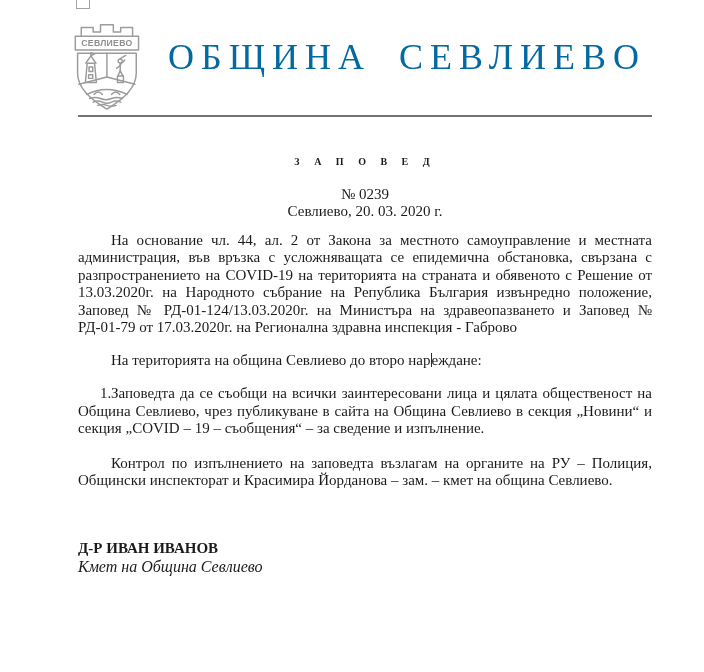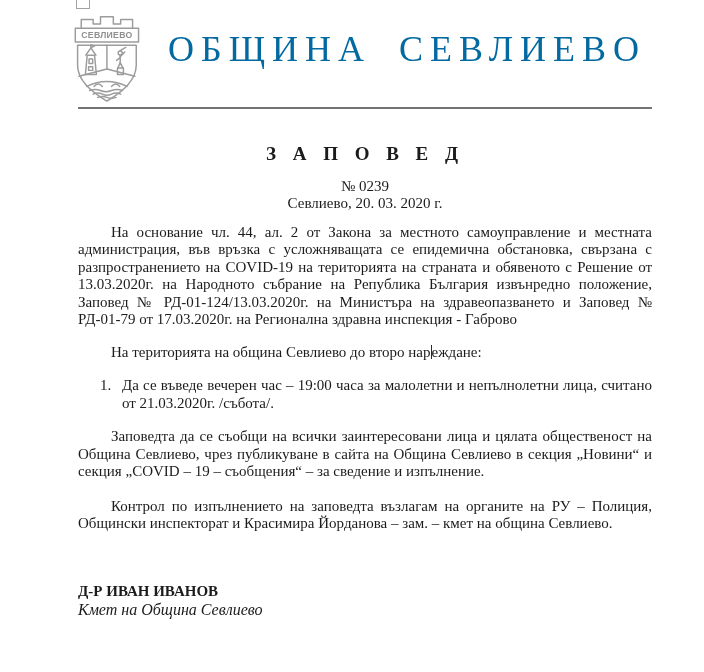--- a/index.html
+++ b/index.html
@@ -6,37 +6,37 @@
   body {
     width:704px; height:672px; overflow:hidden; position:relative;
     background:#ffffff;
     font-family:"Liberation Serif", serif;
     color:#1b1b1b;
   }
   .anchor-square {
     position:absolute; left:76px; top:-5px; width:12px; height:12px;
     border:1.5px solid #a3a3a3; background:#fff;
   }
-  .header { display:flex; align-items:flex-start; padding:12px 0 0 62px; }
+  .header { display:flex; align-items:flex-start; padding:20px 0 0 62px; }
   .emblem { width:88px; height:92px; flex:none; }
   .emblem .st { stroke:#9c9c9c; stroke-width:1.6; fill:none; stroke-linejoin:round; stroke-linecap:round; }
   .emblem .stf { stroke:#9c9c9c; stroke-width:1.6; fill:#ffffff; stroke-linejoin:round; }
   .emblem text {
     font-family:"Liberation Sans", sans-serif; font-weight:bold;
     font-size:9.5px; fill:#8f8f8f; letter-spacing:0.3px;
   }
   .title {
     margin:16px 0 16px 18px; white-space:nowrap;
     font-size:36px; color:#0369a1; letter-spacing:7px; font-weight:normal;
   }
   .title .w2 { margin-left:28px; }
   .rule { margin:3px 52px 0 78px; border:none; border-top:2px solid #747474; height:0; }
   .doc { margin:0 52px 0 78px; font-size:15px; line-height:17.5px; }
   .center { text-align:center; }
-  .h-zapoved { margin-top:36px; font-weight:bold; letter-spacing:6px; font-size:19px; }
+  .h-zapoved { margin-top:36px; font-weight:bold; letter-spacing:6px; font-size:10px; }
   .num-line { margin-top:15px; }
   .preamble { margin-top:11px; text-align:justify; text-indent:33px; }
   .h-narejdam { margin-top:40px; font-weight:bold; letter-spacing:5px; font-size:15.5px; }
   .scope { margin-top:15px; text-indent:33px; }
   .text-cursor {
     display:inline-block; width:1px; height:14px; background:#2a2a2a;
     vertical-align:-2px;
   }
   .olist { margin-top:16px; }
   .olist .item { position:relative; padding-left:44px; text-align:justify; }
@@ -104,21 +104,20 @@
   <div class="center">Севлиево, 20. 03. 2020 г.</div>
 
   <p class="preamble" style="margin:11px 0 0 0;">На основание чл. 44, ал. 2 от Закона за местното самоуправление и местната администрация, във връзка с усложняващата се епидемична обстановка, свързана с разпространението на COVID-19 на територията на страната и обявеното с Решение от 13.03.2020г. на Народното събрание на Република България извънредно положение, Заповед № РД-01-124/13.03.2020г. на Министъра на здравеопазването и Заповед № РД-01-79 от 17.03.2020г. на Регионална здравна инспекция - Габрово</p>
 
 
   <p class="scope" style="margin:15px 0 0 0;"><span>На територията на община Севлиево до второ нар</span><span class="text-cursor"></span><span>еждане:</span></p>
 
   <div class="olist">
     <div class="item">
       <span class="marker">1.</span>
-      <span>Да се въведе вечерен час – 19:00 часа за малолетни и непълнолетни лица, считано от 21.03.2020г. /събота/.</span>
     </div>
   </div>
 
   <p class="p-publish" style="margin:16px 0 0 0;">Заповедта да се съобщи на всички заинтересовани лица и цялата общественост на Община Севлиево, чрез публикуване в сайта на Община Севлиево в секция „Новини“ и секция „COVID – 19 – съобщения“ – за сведение и изпълнение.</p>
 
   <p class="p-control" style="margin:17px 0 0 0;">Контрол по изпълнението на заповедта възлагам на органите на РУ – Полиция, Общински инспекторат и Красимира Йорданова – зам. – кмет на община Севлиево.</p>
 
   <div class="signature">
     <div class="sig-name">Д-Р ИВАН ИВАНОВ</div>
     <div class="sig-title">Кмет на Община Севлиево</div>

